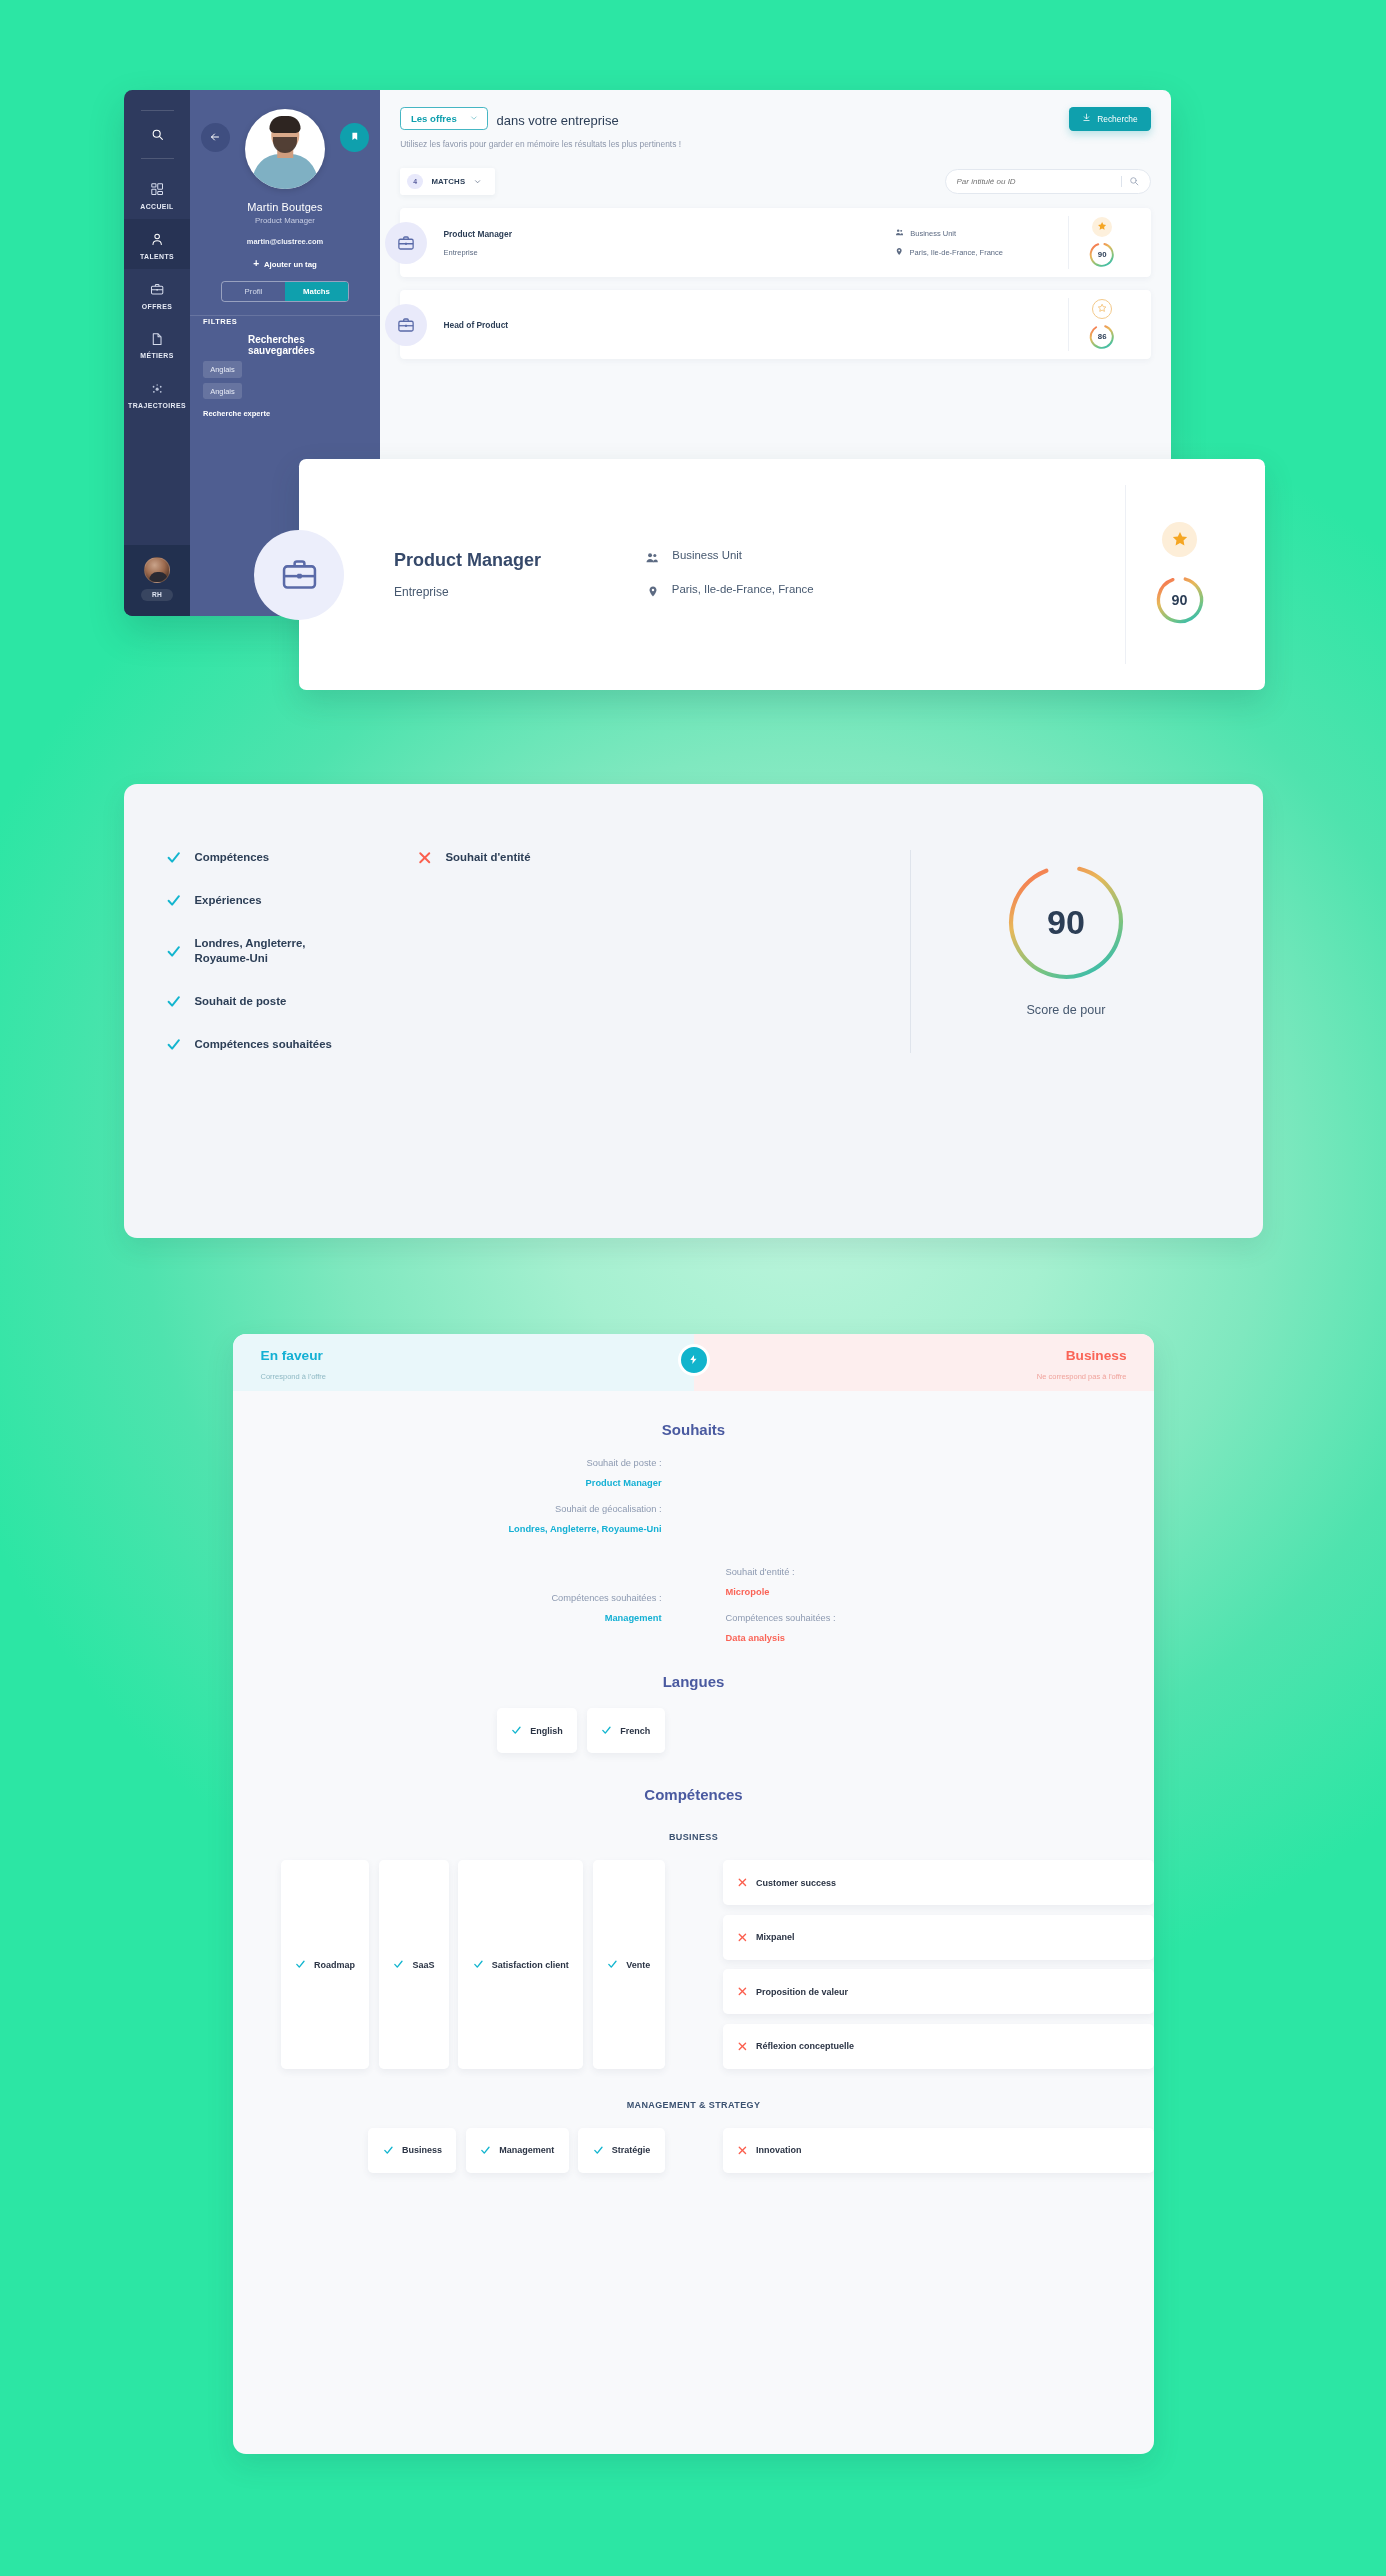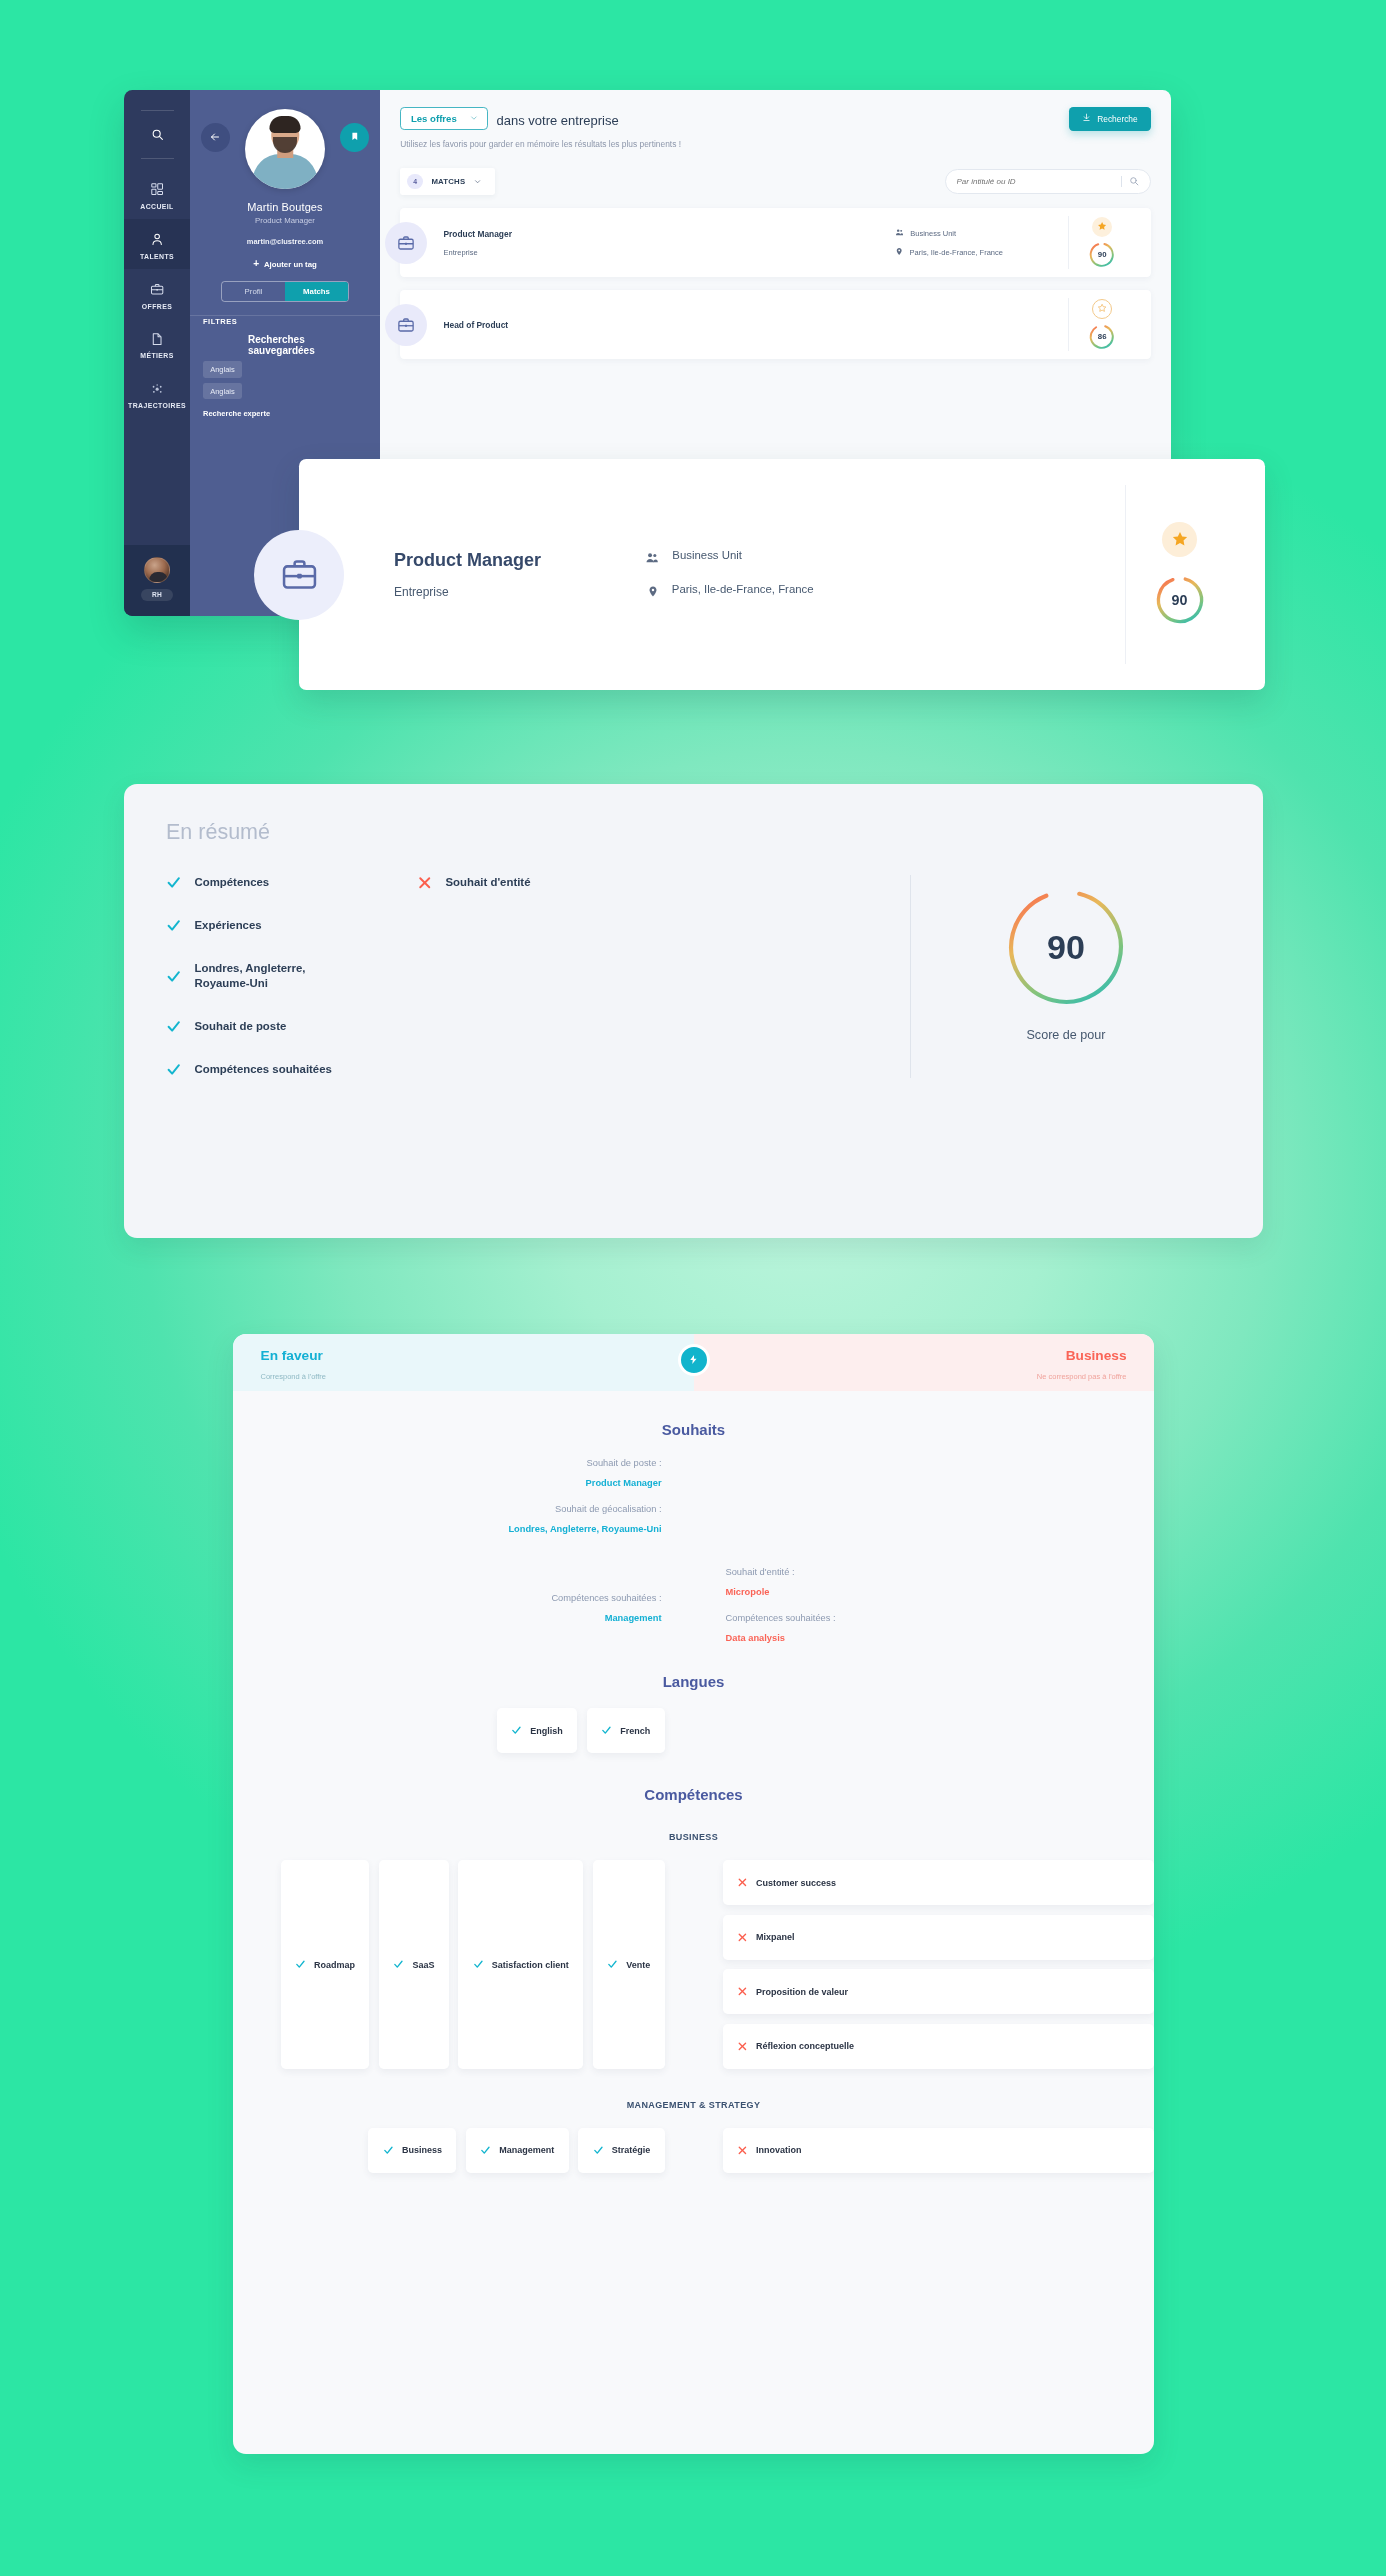--- a/index.html
+++ b/index.html
@@ -651,21 +651,20 @@
           </linearGradient>
         </defs>
         <circle cx="45" cy="45" r="36" fill="none" stroke="url(#g-oc)" stroke-width="5.5" stroke-linecap="round" stroke-dasharray="204 226.2" transform="rotate(-76 45 45)"></circle>
       </svg>
       <span class="num">90</span>
     </div>
   </div>
 </div>
 
 <section class="resume">
-  <div class="resume-title">En résumé</div>
   <div class="resume-body">
     <div class="resume-cols">
       <div class="rcol c1">
         <div class="ritem">
           <span class="ck"><svg width="15.5" height="15.5" viewBox="0 0 24 24" fill="none" stroke="#13b5cf" stroke-width="3" stroke-linecap="round" stroke-linejoin="round">
                 <polyline points="4,12 9.5,18 20,5"></polyline>
               </svg></span>
           <span class="lab">Compétences</span>
         </div>
         <div class="ritem">

